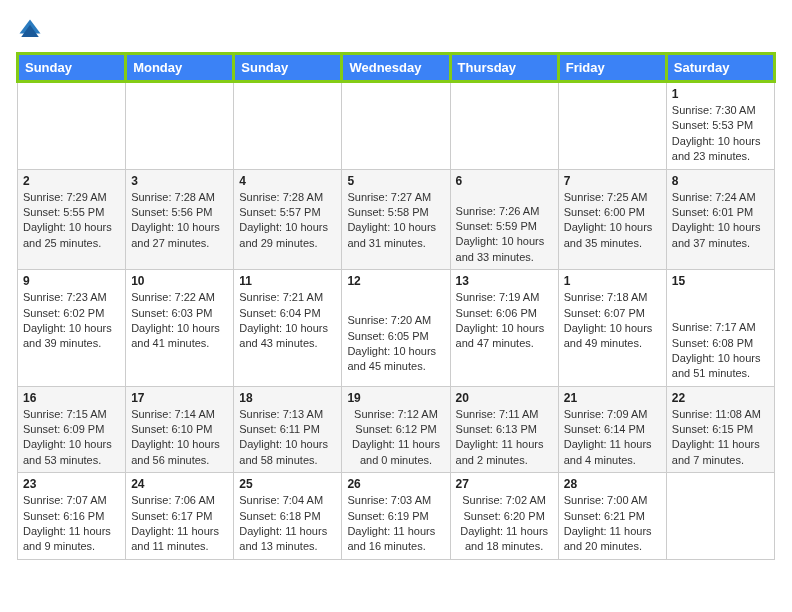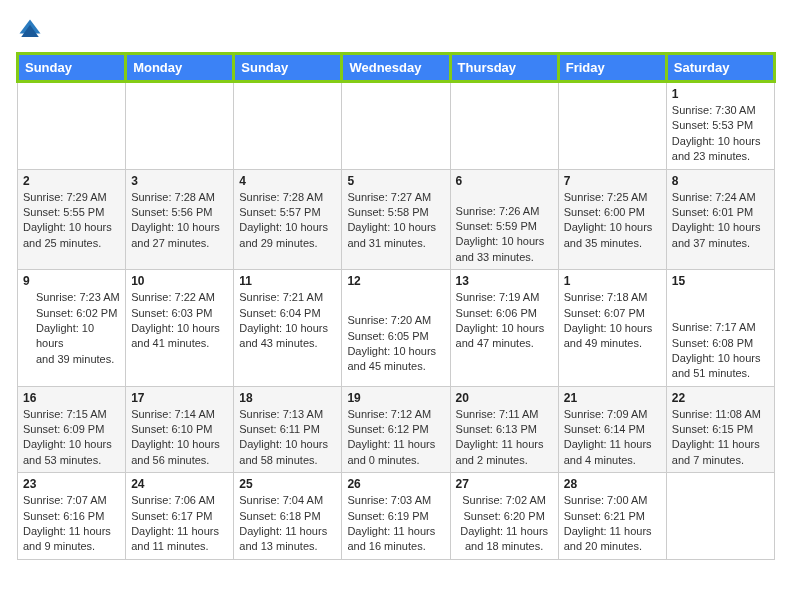--- a/index.html
+++ b/index.html
@@ -185,21 +185,21 @@
           <span class="day-number">8</span>
           <div class="day-info" style="white-space: pre-line;">Sunrise: 7:24 AM
 Sunset: 6:01 PM
 Daylight: 10 hours
 and 37 minutes.</div>
         </td>
       </tr>
       <tr>
         <td>
           <span class="day-number">9</span>
-          <div class="day-info" style="white-space: pre-line; margin-left: 13px;">Sunrise: 7:23 AM
+          <div class="day-info" style="white-space: pre-line;">Sunrise: 7:23 AM
 Sunset: 6:02 PM
 Daylight: 10 hours
 and 39 minutes.</div>
         </td>
         <td>
           <span class="day-number">10</span>
           <div class="day-info" style="white-space: pre-line;">Sunrise: 7:22 AM
 Sunset: 6:03 PM
 Daylight: 10 hours
 and 41 minutes.</div>
@@ -257,21 +257,21 @@
         </td>
         <td>
           <span class="day-number">18</span>
           <div class="day-info" style="white-space: pre-line;">Sunrise: 7:13 AM
 Sunset: 6:11 PM
 Daylight: 10 hours
 and 58 minutes.</div>
         </td>
         <td>
           <span class="day-number">19</span>
-          <div class="day-info" style="white-space: pre-line;">Sunrise: 7:12 AM
+          <div class="day-info" style="white-space: pre-line; text-align: center;">Sunrise: 7:12 AM
 Sunset: 6:12 PM
 Daylight: 11 hours
 and 0 minutes.</div>
         </td>
         <td>
           <span class="day-number">20</span>
           <div class="day-info" style="white-space: pre-line;">Sunrise: 7:11 AM
 Sunset: 6:13 PM
 Daylight: 11 hours
 and 2 minutes.</div>

